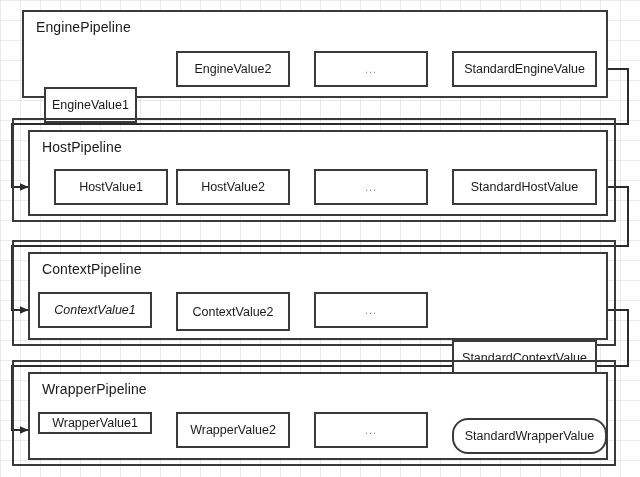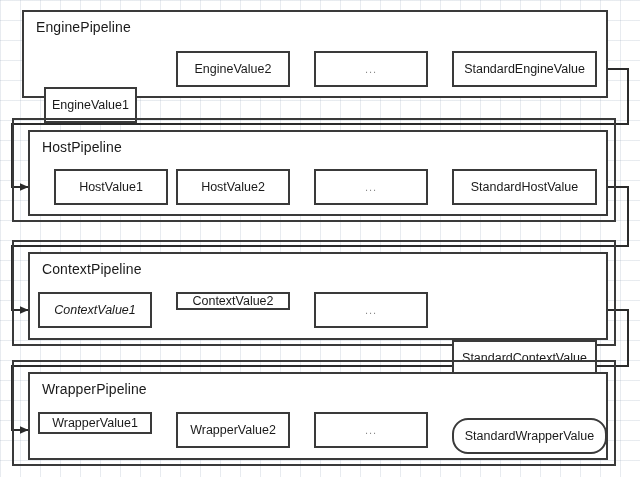--- a/index.html
+++ b/index.html
@@ -108,21 +108,21 @@
   <div class="vbox" style="left:54px;top:169px;width:114px;height:36px;">HostValue1</div>
   <div class="vbox" style="left:176px;top:169px;width:114px;height:36px;">HostValue2</div>
   <div class="vbox ellipsis" style="left:314px;top:169px;width:114px;height:36px;">...</div>
   <div class="vbox" style="left:452px;top:169px;width:145px;height:36px;">StandardHostValue</div>
 
   <div class="wrapper" style="left:12px;top:240px;width:604px;height:106px;"></div>
   <div class="pipeline" style="left:28px;top:252px;width:580px;height:88px;">
     <div class="pipeline-title">ContextPipeline</div>
   </div>
   <div class="vbox" style="left:38px;top:292px;width:114px;height:36px;font-style:italic;">ContextValue1</div>
-  <div class="vbox" style="left:176px;top:292px;width:114px;height:18px;text-align:center;">ContextValue2</div>
+  <div class="vbox" style="left:176px;top:292px;width:114px;height:39px;text-align:center;">ContextValue2</div>
   <div class="vbox ellipsis" style="left:314px;top:292px;width:114px;height:36px;">...</div>
   <div class="vbox" style="left:452px;top:292px;width:145px;height:36px;margin-top:48px;">StandardContextValue</div>
 
   <div class="wrapper" style="left:12px;top:360px;width:604px;height:106px;"></div>
   <div class="pipeline" style="left:28px;top:372px;width:580px;height:88px;">
     <div class="pipeline-title">WrapperPipeline</div>
   </div>
   <div class="vbox" style="left:38px;top:412px;width:114px;height:22px;">WrapperValue1</div>
   <div class="vbox" style="left:176px;top:412px;width:114px;height:36px;">WrapperValue2</div>
   <div class="vbox ellipsis" style="left:314px;top:412px;width:114px;height:36px;">...</div>

